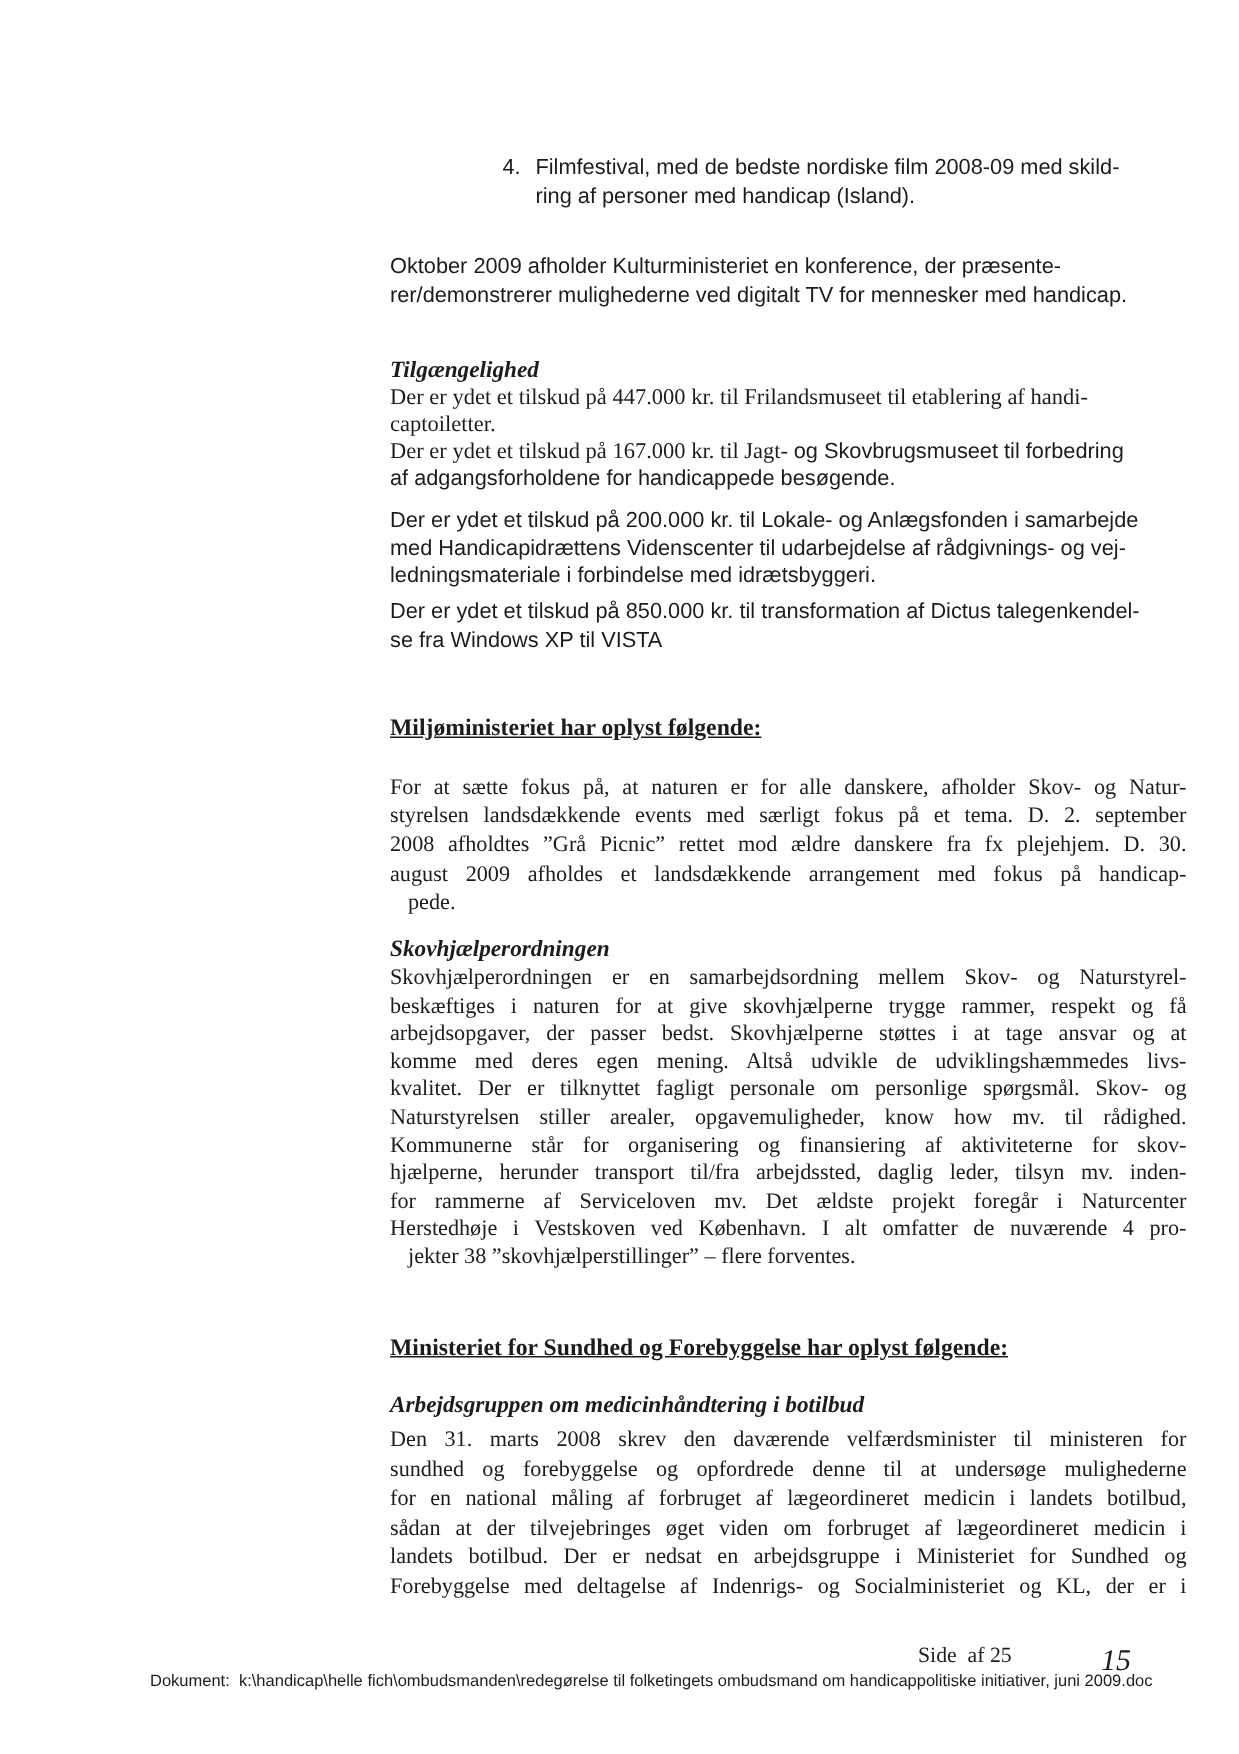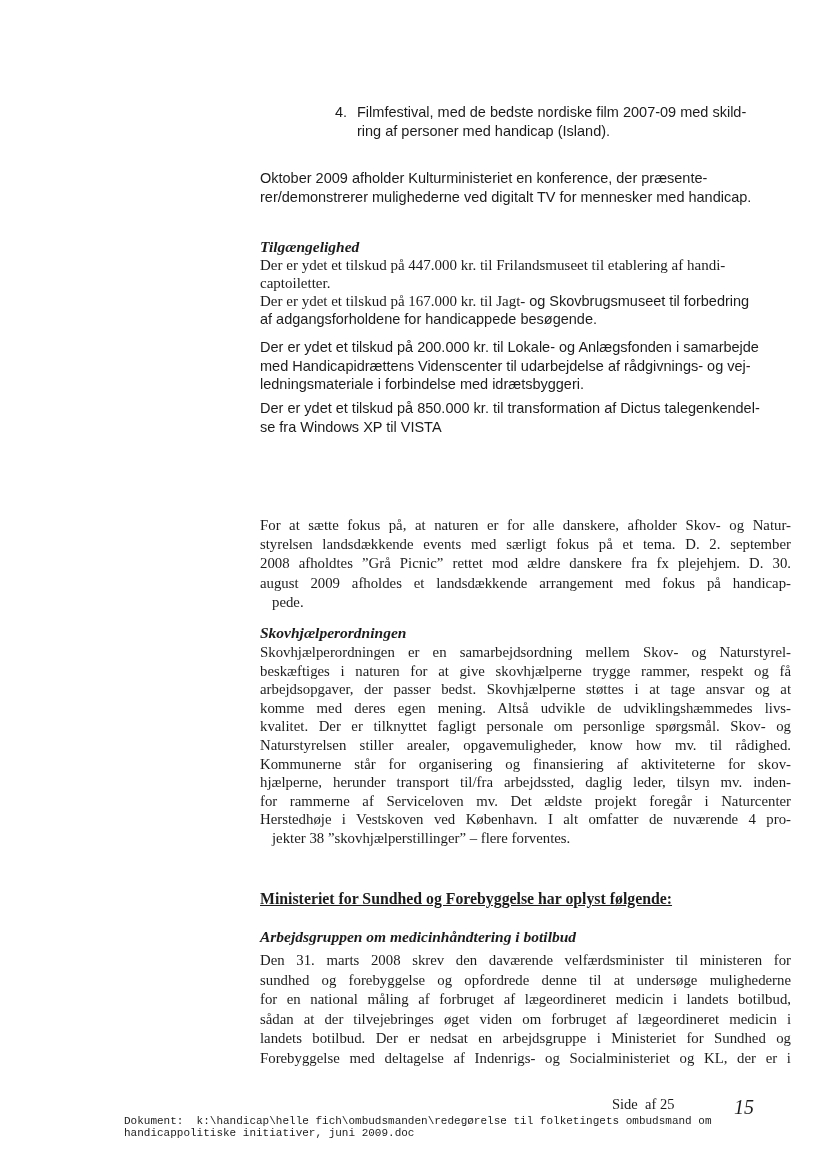--- a/index.html
+++ b/index.html
@@ -34,50 +34,51 @@
   .li4 .marker { width: 22px; line-height: 18.5px; }
   .li4 .litext { width: 470px; }
 
   
   .just { width: 531px; font-family: "Liberation Serif", "DejaVu Serif", serif; font-size: 14.8px; }
   .jline { text-align: justify; text-align-last: justify; white-space: nowrap; }
   .jline.last { text-align-last: left; margin-left: 12px; }
 
   .footer-side { position: absolute; top: 1096px; left: 612px; font-family: "Liberation Serif", serif; font-size: 14.5px; }
   .footer-num  { position: absolute; top: 1096px; left: 734px; font-family: "Liberation Serif", serif; font-size: 20px; font-style: italic; }
-  .footer-doc  { position: absolute; top: 1115px; left: 100px; font-family: Liberation Mono, monospace; font-size: 11px; margin-left: 24px; }
+  .footer-doc  { position: absolute; top: 1115px; left: 100px; font-family: Liberation Sans, sans-serif; font-size: 11px; }
 </style>
 </head>
 <body>
 
 <div class="page">
 
   <div class="li4">
     <span class="marker sans">4.</span>
-    <div class="litext sans prelines">Filmfestival, med de bedste nordiske film 2007-09 med skild-
+    <div class="litext sans prelines">Filmfestival, med de bedste nordiske film 2008-09 med skild-
 ring af personer med handicap (Island).</div>
   </div>
 
   <div class="abs sans prelines" style="top:169px;">Oktober 2009 afholder Kulturministeriet en konference, der præsente-
 rer/demonstrerer mulighederne ved digitalt TV for mennesker med handicap.</div>
 
   <h3 class="abs h-italic" style="top:238px;">Tilgængelighed</h3>
 
   <div class="abs prelines" style="top:256px; line-height:18px;"><span class="serif">Der er ydet et tilskud på 447.000 kr. til Frilandsmuseet til etablering af handi-
 captoiletter.
 Der er ydet et tilskud på 167.000 kr. til Jagt- </span><span class="sans">og Skovbrugsmuseet til forbedring
 af adgangsforholdene for handicappede besøgende.</span></div>
 
   <div class="abs sans prelines" style="top:338px;">Der er ydet et tilskud på 200.000 kr. til Lokale- og Anlægsfonden i samarbejde
 med Handicapidrættens Videnscenter til udarbejdelse af rådgivnings- og vej-
 ledningsmateriale i forbindelse med idrætsbyggeri.</div>
 
   <div class="abs sans prelines" style="top:399px;">Der er ydet et tilskud på 850.000 kr. til transformation af Dictus talegenkendel-
 se fra Windows XP til VISTA</div>
 
+  <h2 class="abs h-underline" style="top:477px;">Miljøministeriet har oplyst følgende:</h2>
 
   <div class="abs just" style="top:516px; line-height:19.2px;">
       <div class="jline">For at sætte fokus på, at naturen er for alle danskere, afholder Skov- og Natur-</div>
       <div class="jline">styrelsen landsdækkende events med særligt fokus på et tema. D. 2. september</div>
       <div class="jline">2008 afholdtes ”Grå Picnic” rettet mod ældre danskere fra fx plejehjem. D. 30.</div>
       <div class="jline">august 2009 afholdes et landsdækkende arrangement med fokus på handicap-</div>
       <div class="jline last">pede.</div>
     </div>
 
   <h3 class="abs h-italic" style="top:624px;">Skovhjælperordningen</h3>

